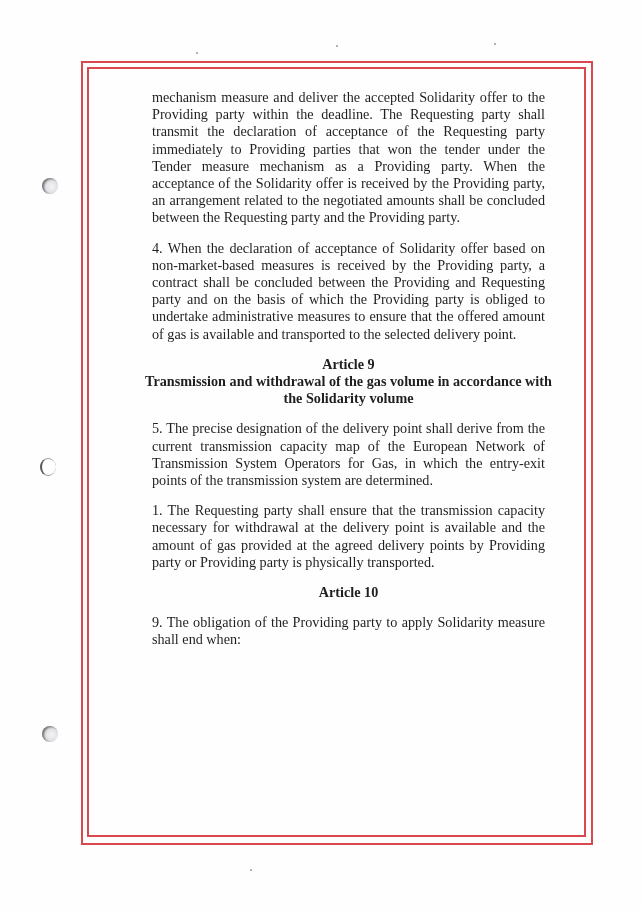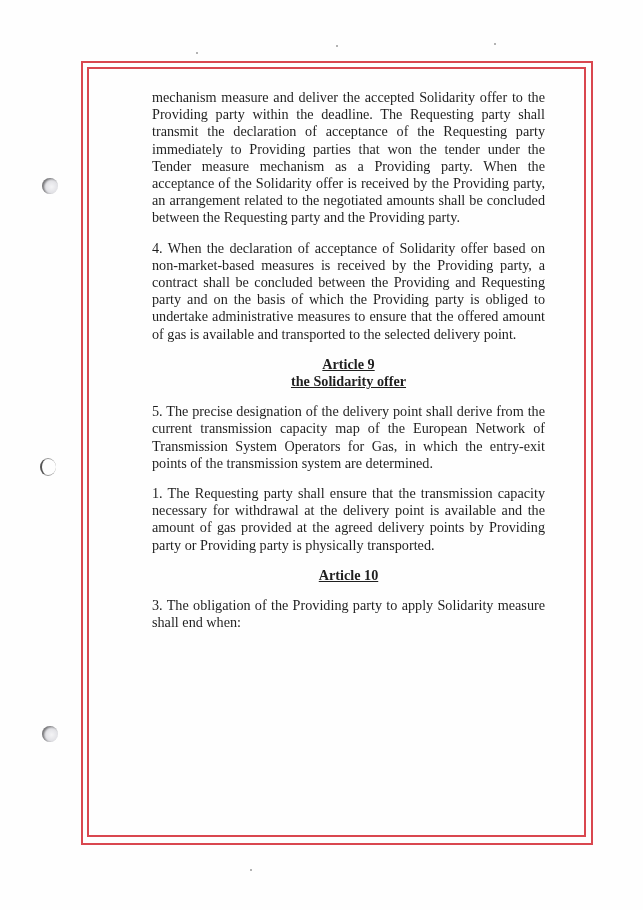--- a/index.html
+++ b/index.html
@@ -60,21 +60,20 @@
       text-align: justify;
       text-align-last: left;
     }
     .article-heading {
       text-align: center;
       font-weight: bold;
       margin: 0 0 13px 0;
     }
     .article-heading .line {
       display: block;
-      text-decoration: underline;
     }
     .speck {
       position: absolute;
       width: 2px; height: 2px;
       background: #9a9a9a;
       border-radius: 50%;
     }
   </style>
 </head>
 <body>
@@ -93,26 +92,27 @@
   <div class="speck" style="left:494px; top:43px;"></div>
   <div class="speck" style="left:250px; top:869px;"></div>
 
   <div class="content">
 
     <p class="para">mechanism measure and deliver the accepted Solidarity offer to the Providing party within the deadline. The Requesting party shall transmit the declaration of acceptance of the Requesting party immediately to Providing parties that won the tender under the Tender measure mechanism as a Providing party. When the acceptance of the Solidarity offer is received by the Providing party, an arrangement related to the negotiated amounts shall be concluded between the Requesting party and the Providing party.</p>
     <p class="para">4. When the declaration of acceptance of Solidarity offer based on non-market-based measures is received by the Providing party, a contract shall be concluded between the Providing and Requesting party and on the basis of which the Providing party is obliged to undertake administrative measures to ensure that the offered amount of gas is available and transported to the selected delivery point.</p>
 
     <div class="article-heading">
       <span class="line">Article 9</span>
-      <span class="line">the Solidarity offer</span>
+      <span class="line" style="margin-left:-20px; margin-right:-20px;">Transmission and withdrawal of the gas volume in accordance with</span>
+      <span class="line">the Solidarity volume</span>
     </div>
 
     <p class="para">5. The precise designation of the delivery point shall derive from the current transmission capacity map of the European Network of Transmission System Operators for Gas, in which the entry-exit points of the transmission system are determined.</p>
     <p class="para">1. The Requesting party shall ensure that the transmission capacity necessary for withdrawal at the delivery point is available and the amount of gas provided at the agreed delivery points by Providing party or Providing party is physically transported.</p>
 
     <div class="article-heading" style="margin-top:9px;">
       <span class="line">Article 10</span>
     </div>
 
-    <p class="para">3. The obligation of the Providing party to apply Solidarity measure shall end when:</p>
+    <p class="para">9. The obligation of the Providing party to apply Solidarity measure shall end when:</p>
 
   </div>
 </div>
 
 </body></html>

